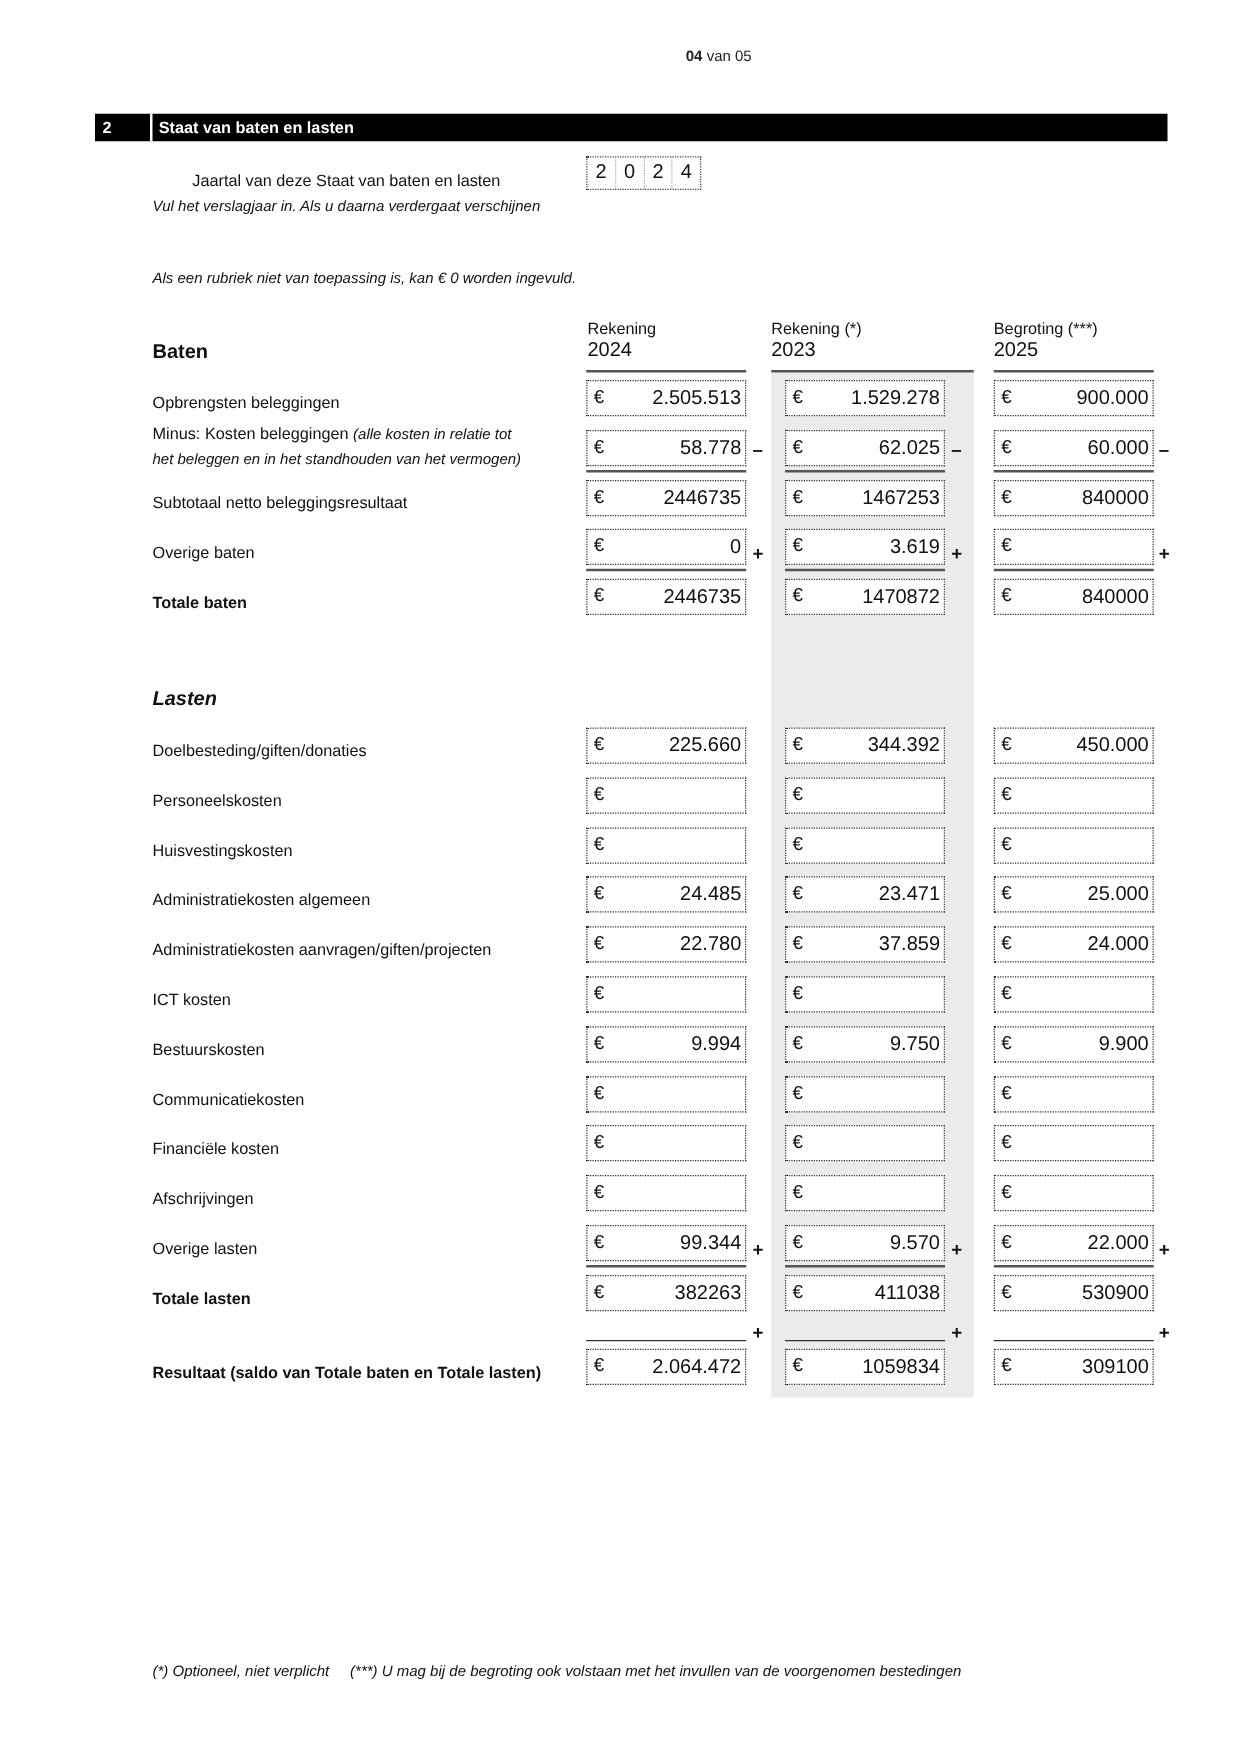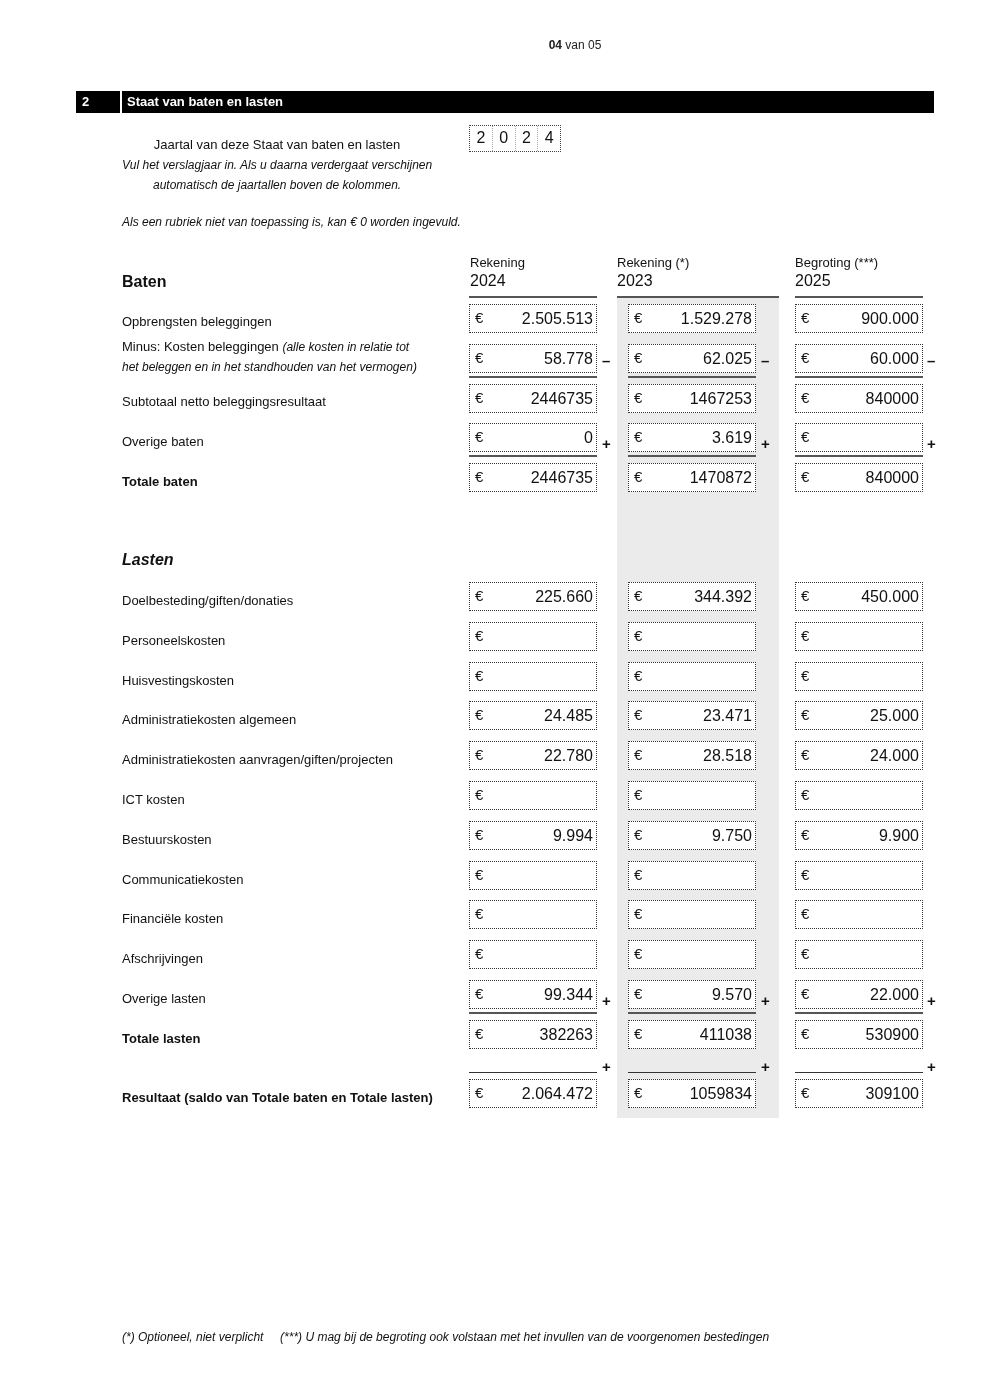--- a/index.html
+++ b/index.html
@@ -42,21 +42,20 @@
 
 <div class="section-bar">
   <span class="num">2</span>
   <span class="sep"></span>
   <span class="title">Staat van baten en lasten</span>
 </div>
 
 <div class="intro">
   <div>Jaartal van deze Staat van baten en lasten</div>
   <div class="it">Vul het verslagjaar in. Als u daarna verdergaat verschijnen</div>
-  <div class="it">automatisch de jaartallen boven de kolommen.</div>
 </div>
 <div class="intro2">Als een rubriek niet van toepassing is, kan € 0 worden ingevuld.</div>
 
 <div class="year-box">
   <span>2</span>
   <span>0</span>
   <span>2</span>
   <span>4</span>
 </div>
 
@@ -202,21 +201,21 @@
       <span class="eur">€</span>
       <span class="val">25.000</span>
     </div>
     <div class="row-label" style="top: 750px; text-align: center;"><span>Administratiekosten aanvragen/giften/projecten</span></div>
     <div class="field" style="left: 469px; top: 741px;">
       <span class="eur">€</span>
       <span class="val">22.780</span>
     </div>
     <div class="field" style="left: 628px; top: 741px;">
       <span class="eur">€</span>
-      <span class="val">28.518</span>
+      <span class="val">37.859</span>
     </div>
     <div class="field" style="left: 795px; top: 741px;">
       <span class="eur">€</span>
       <span class="val">24.000</span>
     </div>
     <div class="row-label" style="top: 790px;"><span>ICT kosten</span></div>
     <div class="field" style="left: 469px; top: 781px;">
       <span class="eur">€</span>
       <span class="val"></span>
     </div>

